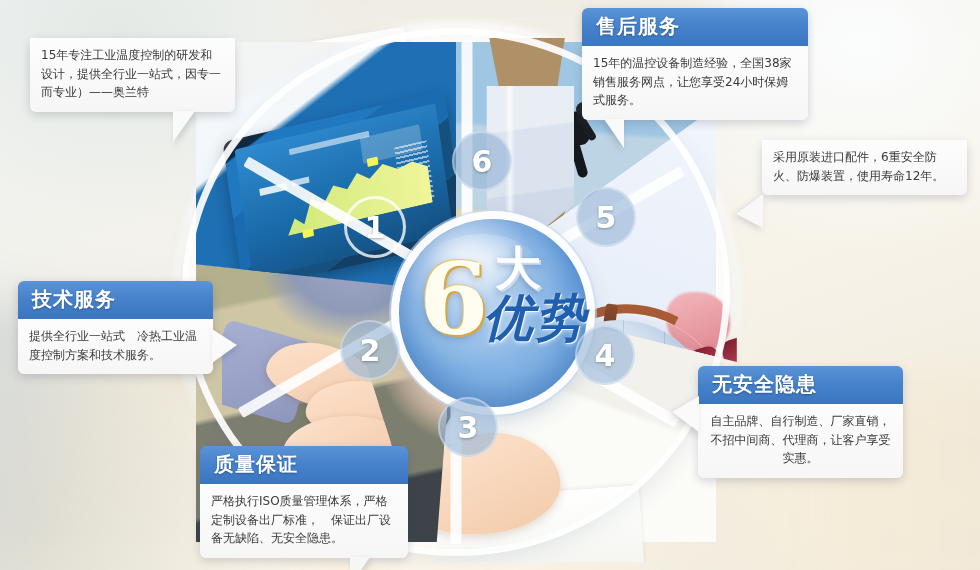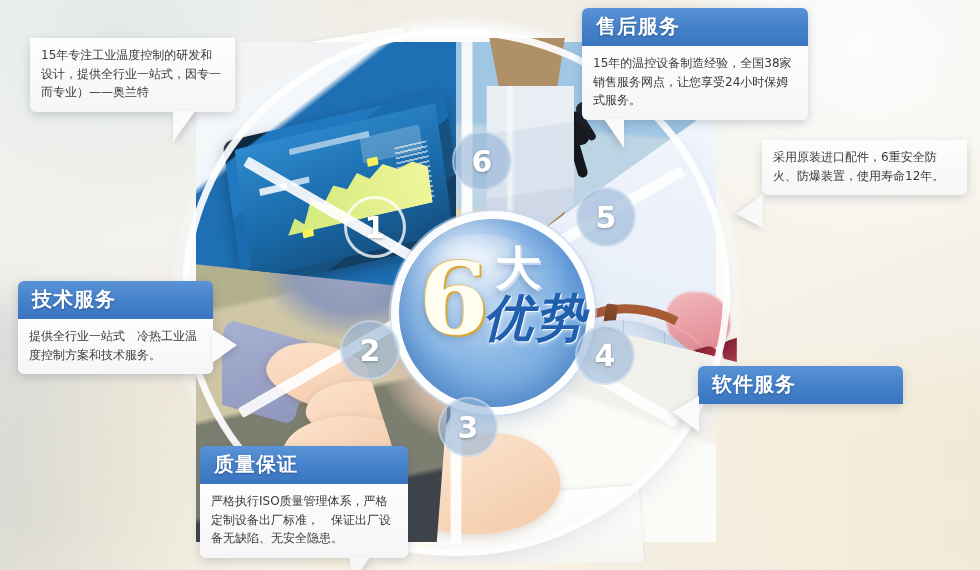--- a/index.html
+++ b/index.html
@@ -373,21 +373,22 @@
     <div class="bd">15年的温控设备制造经验，全国38家销售服务网点，让您享受24小时保姆式服务。</div>
     <span class="tail"></span>
   </div>
 
   <div class="callout c-hard">
     <div class="bd">采用原装进口配件，6重安全防火、防爆装置，使用寿命12年。</div>
     <span class="tail"></span>
   </div>
 
   <div class="callout c-soft">
-    <div class="hd">软件服务</div>
+    <div class="hd">无安全隐患</div>
+    <div class="bd ctr">自主品牌、自行制造、厂家直销，不招中间商、代理商，让客户享受实惠。</div>
     <span class="tail"></span>
   </div>
 
   <div class="callout c-tech">
     <div class="hd">技术服务</div>
     <div class="bd">提供全行业一站式　冷热工业温度控制方案和技术服务。</div>
     <span class="tail"></span>
   </div>
 
   <div class="callout c-qual">

